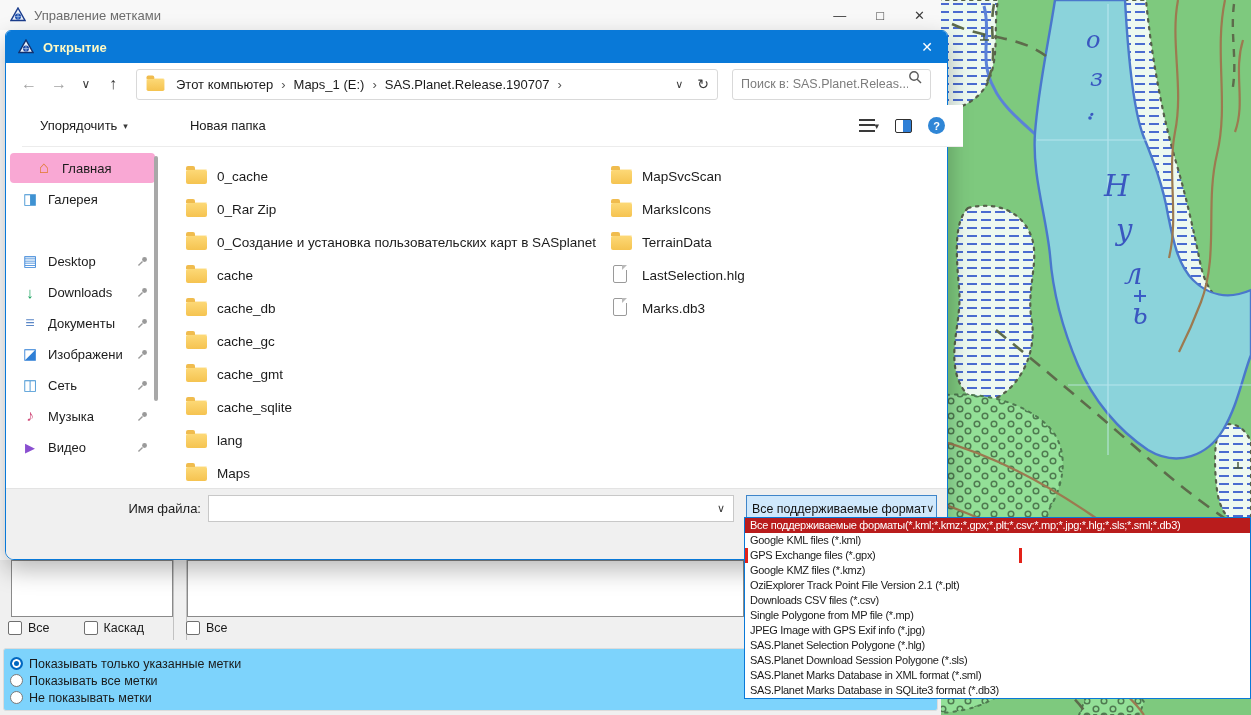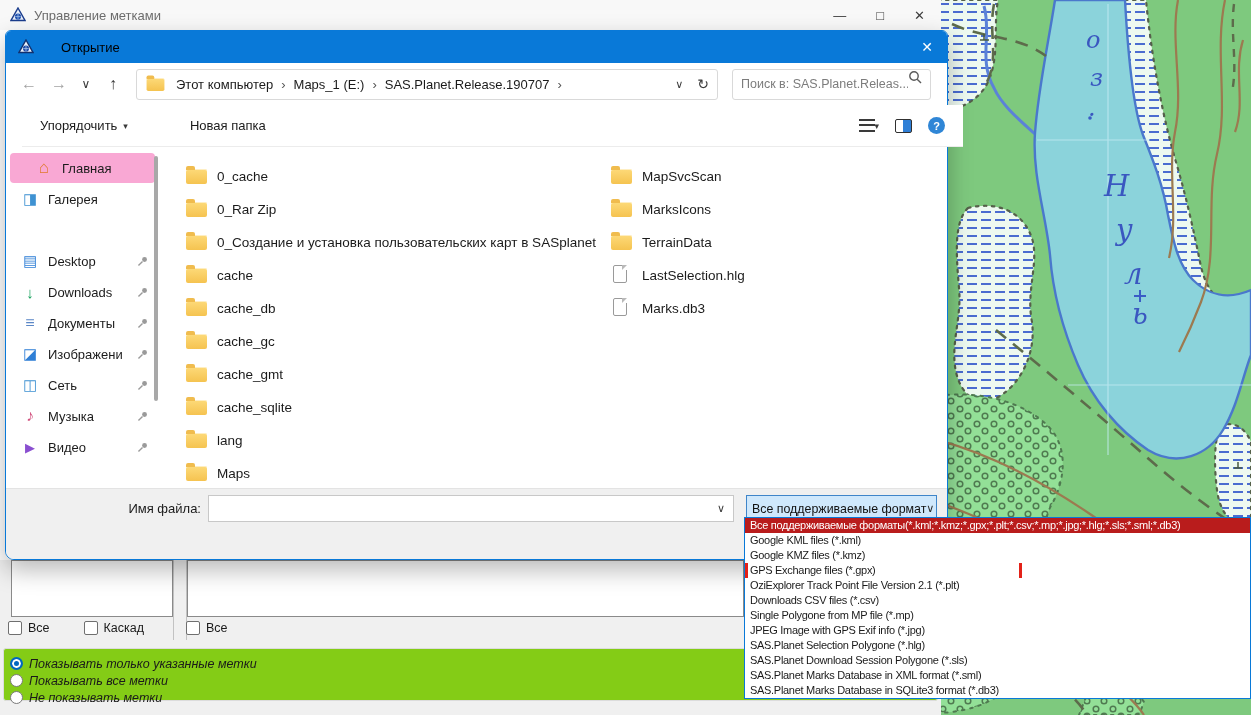--- a/index.html
+++ b/index.html
@@ -19,32 +19,32 @@
   #bw-controls { margin-left:auto; margin-right:16px; display:flex; gap:30px; align-items:center; }
   #bw-controls span { font-size:13px; color:#3c3c3c; cursor:default; }
 
   #bw-bottom { position:absolute; left:0; top:560px; width:941px; height:155px; background:#f0f0f0; z-index:2; }
   .lb { position:absolute; top:0; height:57px; background:#fff; border:1px solid #8a8a8a; }
   #lb1 { left:11px; width:162px; }
   #lb2 { left:187px; width:557px; }
   .vline { position:absolute; top:0; width:1px; height:80px; background:#c2c2c2; }
   .cbrow { position:absolute; top:60px; height:16px; display:flex; align-items:center; gap:6px; font-size:12.5px; color:#1a1a1a; }
   .cb { width:14px; height:14px; border:1px solid #6f6f6f; border-radius:2px; background:#fff; position:relative; flex:0 0 auto; }
-  #radio-panel { position:absolute; left:3px; top:88px; width:935px; height:53px; background:#84cc16; border:1px solid #dcdcdc; border-radius:3px; padding:6px 0 0 6px;font-style:italic; }
+  #radio-panel { position:absolute; left:3px; top:88px; width:935px; height:63px; background:#7dd3fc; border:1px solid #dcdcdc; border-radius:3px; padding:6px 0 0 6px; }
   .radio-row { display:flex; align-items:center; gap:6px; height:17px; font-size:12.5px; color:#1a1a1a; }
   .rad { width:13px; height:13px; border-radius:50%; border:1px solid #7a7a7a; background:#fff; flex:0 0 auto; }
   .radio-row.selected .rad { border:2px solid #0067c0; background:#0067c0; box-shadow:inset 0 0 0 2px #fff; }
 
   
   #dlg { position:absolute; left:5px; top:30px; width:943px; height:530px; z-index:3;
          background:#fff; border:1px solid #0979d8; border-radius:6px 6px 9px 9px;
          box-shadow:0 10px 24px rgba(0,0,0,.28); }
   #dlg-title { height:32px; background:#0979d8; border-radius:5px 5px 0 0; display:flex; align-items:center; }
   #dlg-title .app-ico { margin-left:12px; }
-  #dlg-title .t { margin-left:27px; font-size:13px; color:#000000; }
+  #dlg-title .t { margin-left:9px; font-size:13px; color:#fef9c3;font-weight:bold; }
   #dlg-close { margin-left:auto; margin-right:14px; color:#fff; font-size:14px; cursor:default; }
 
   #nav-row { position:absolute; left:0; top:32px; width:100%; height:42px; background:#fff; display:flex; align-items:center; }
   .nav-btn { font-size:16px; color:#3a3a3a; width:30px; text-align:center; }
   .nav-btn.dim { color:#a3a3a3; }
   .nav-btn.small { font-size:12px; width:24px; }
   #addr-bar { margin-left:8px; width:582px; height:31px; border:1px solid #d9d9d9; border-radius:3px; display:flex; align-items:center; padding:0 8px; }
   .crumb { font-size:13px; color:#1b1b1b; white-space:nowrap; }
   .crumb-wrap { display:flex; align-items:center; }
   .crumb-wrap::after { content:"›"; font-size:13px; color:#555; margin:0 8px; }
@@ -535,29 +535,29 @@
   <div id="dropdown">
 
       <div class="dd-item selected">
         <span>Все поддерживаемые форматы(*.kml;*.kmz;*.gpx;*.plt;*.csv;*.mp;*.jpg;*.hlg;*.sls;*.sml;*.db3)</span>
       </div>
 
       <div class="dd-item">
         <span>Google KML files (*.kml)</span>
       </div>
 
-      <div class="dd-item">
-        <span>Google KMZ files (*.kmz)</span>
-      </div>
-
       <div class="dd-item boxed">
         <span>GPS Exchange files (*.gpx)</span>
       </div>
 
       <div class="dd-item">
+        <span>Google KMZ files (*.kmz)</span>
+      </div>
+
+      <div class="dd-item">
         <span>OziExplorer Track Point File Version 2.1 (*.plt)</span>
       </div>
 
       <div class="dd-item">
         <span>Downloads CSV files (*.csv)</span>
       </div>
 
       <div class="dd-item">
         <span>Single Polygone from MP file (*.mp)</span>
       </div>

